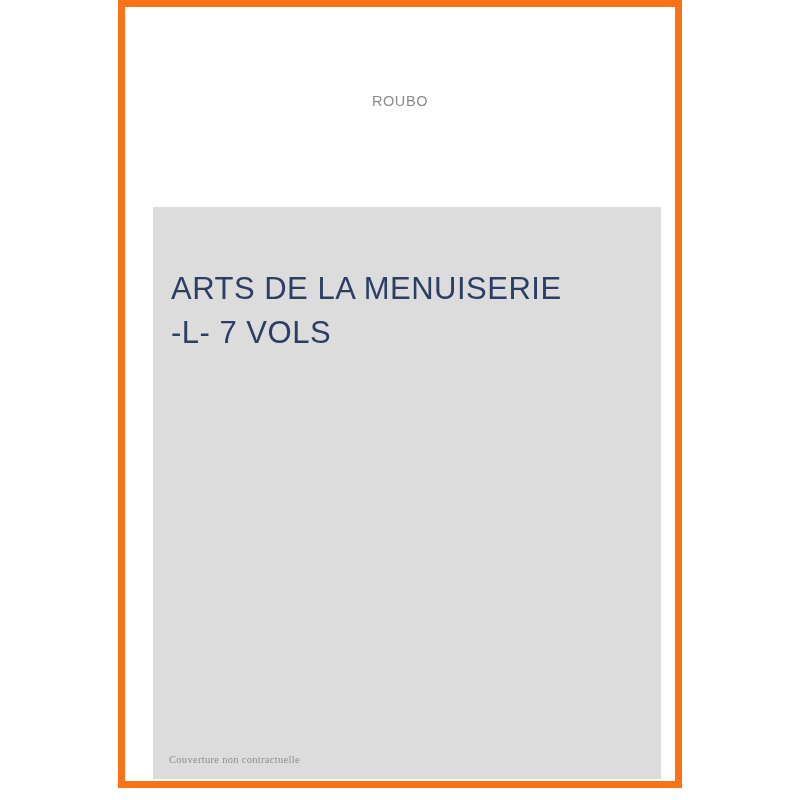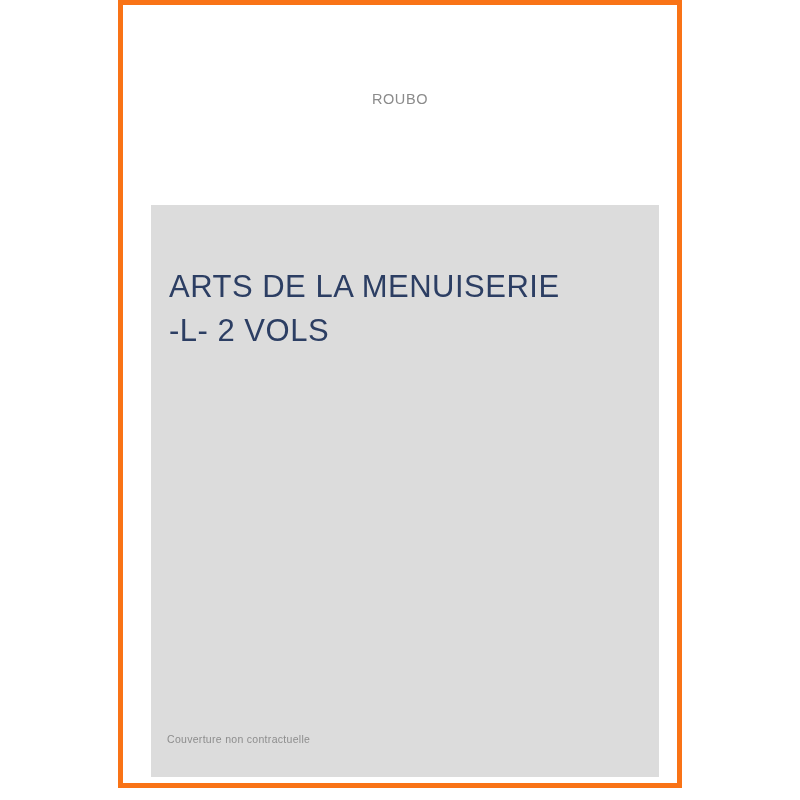--- a/index.html
+++ b/index.html
@@ -20,21 +20,21 @@
     background: #ffffff;
   }
   
   .cover-sheet {
     position: absolute;
     left: 118px;
     top: 0px;
     width: 564px;
     height: 788px;
     background: #ffffff;
-    border: 5px solid #f97316;
+    border: 7px solid #f97316;
     box-sizing: border-box;
   }
   
   .author-line {
     position: absolute;
     left: 0;
     top: 86px;
     width: 100%;
     text-align: center;
     font-size: 14.5px;
@@ -64,41 +64,41 @@
     font-size: 31px;
     line-height: 44px;
     color: #2c3e63;
     letter-spacing: 0.5px;
     font-family: "Liberation Sans", sans-serif;
     font-weight: 400;
   }
   .disclaimer {
     position: absolute;
     left: 16px;
-    bottom: 32px;
+    bottom: 14px;
     font-size: 10.5px;
     color: #8d8d8d;
     letter-spacing: 0.3px;
-    font-family: Liberation Sans, sans-serif;
+    font-family: Liberation Serif, serif;
   }
 </style>
 </head>
 <body>
 
 <div class="canvas">
 
   <div class="cover-sheet">
 
     <div class="author-line">ROUBO</div>
 
     <div class="image-block">
 
       <div class="title-wrap">
         <div class="title-line">ARTS DE LA MENUISERIE</div>
-        <div class="title-line">-L- 2 VOLS</div>
+        <div class="title-line">-L- 7 VOLS</div>
       </div>
 
       <div class="disclaimer">Couverture non contractuelle</div>
 
     </div>
 
   </div>
 
 </div>
 

